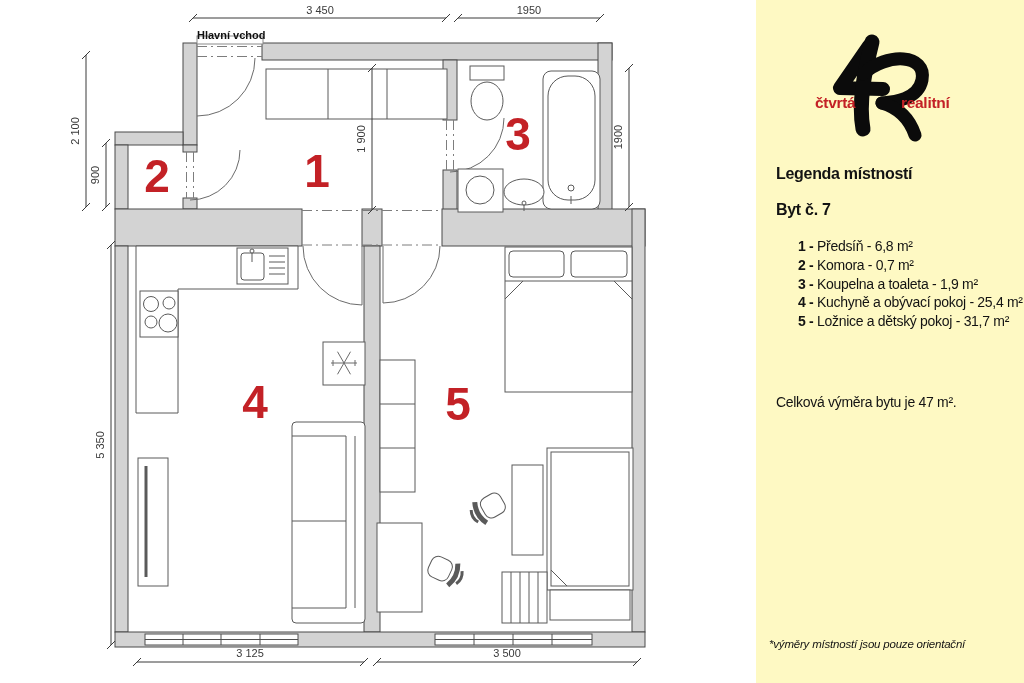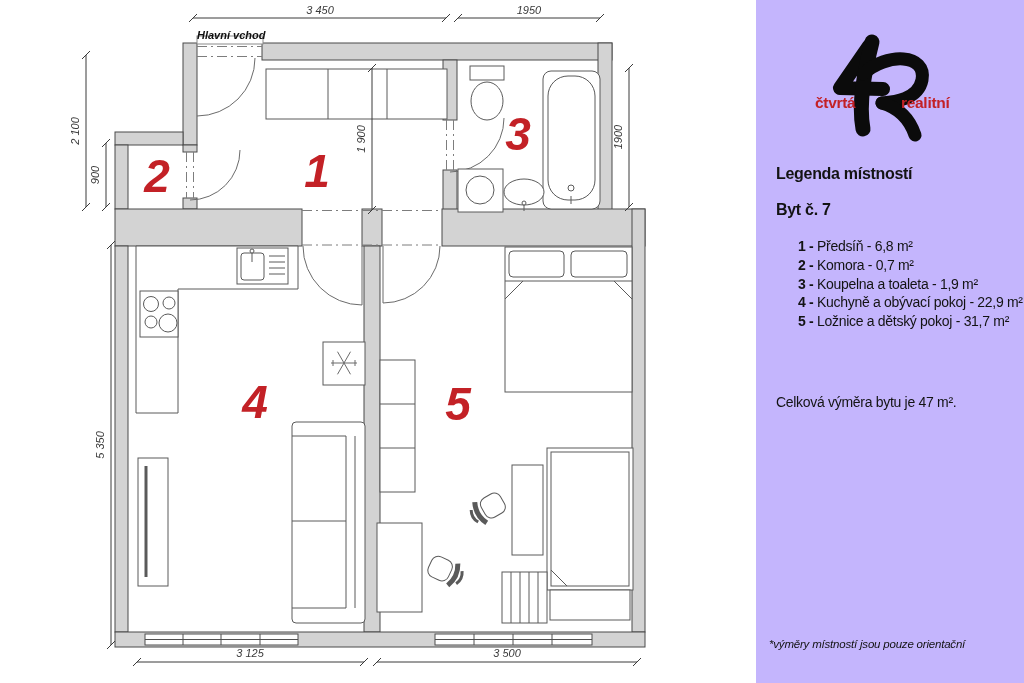--- a/index.html
+++ b/index.html
@@ -1,24 +1,24 @@
 <!DOCTYPE html>
 <html><head>
 <meta charset="utf-8">
 <style>
   html,body{margin:0;padding:0;}
   body{
     width:1024px;height:683px;position:relative;overflow:hidden;
     background:#ffffff;
     font-family:"Liberation Sans", sans-serif;
   }
-  .plan-wrap{position:absolute;left:0;top:0;width:756px;height:492px;font-style:italic;}
+  .plan-wrap{position:absolute;left:0;top:0;width:756px;height:492px;}
   .panel{
     position:absolute;left:756px;top:0;width:268px;height:683px;
-    background:#c4b5fd;color:#131313;
+    background:#fef9c3;color:#131313;
   }
   .panel .abs{position:absolute;}
   .lg-title{left:20px;top:165px;font-size:16px;font-weight:700;letter-spacing:-0.3px;}
   .lg-unit{left:20px;top:201px;font-size:16px;font-weight:700;letter-spacing:-0.3px;}
   .rooms{left:20px;top:237px;font-size:14px;line-height:18.8px;letter-spacing:-0.3px;margin-left:22px;}
   .rooms b{font-weight:700;}
   .total{left:20px;top:351px;font-size:14px;letter-spacing:-0.3px;margin-top:43px;}
   .footnote{left:13px;top:638px;font-size:11.5px;letter-spacing:-0.2px;font-style:italic;}
   .logo-svg{position:absolute;left:805px;top:28px;}
   svg text{font-family:"Liberation Sans", sans-serif;}
@@ -271,21 +271,21 @@
 </svg>
 </div>
 
 <div class="panel">
   <div class="abs lg-title">Legenda místností</div>
   <div class="abs lg-unit">Byt č. 7</div>
   <div class="abs rooms">
     <div><b>1 -</b> <span>Předsíň - 6,8 m²</span></div>
     <div><b>2 -</b> <span>Komora - 0,7 m²</span></div>
     <div><b>3 -</b> <span>Koupelna a toaleta - 1,9 m²</span></div>
-    <div><b>4 -</b> <span>Kuchyně a obývací pokoj - 22,9 m²</span></div>
+    <div><b>4 -</b> <span>Kuchyně a obývací pokoj - 25,4 m²</span></div>
     <div><b>5 -</b> <span>Ložnice a dětský pokoj - 31,7 m²</span></div>
   </div>
   <div class="abs total">Celková výměra bytu je 47 m².</div>
   <div class="abs footnote">*výměry místností jsou pouze orientační</div>
 </div>
 
 <svg class="logo-svg" width="170" height="120" viewBox="0 0 170 120">
   <g stroke="#0b0b0b" fill="none" stroke-linecap="round" stroke-linejoin="round">
     <path d="M64,18 L35,60 L78,61" stroke-width="14"></path>
     <path d="M67,14 C60,42 53,74 58,101" stroke-width="15"></path>

